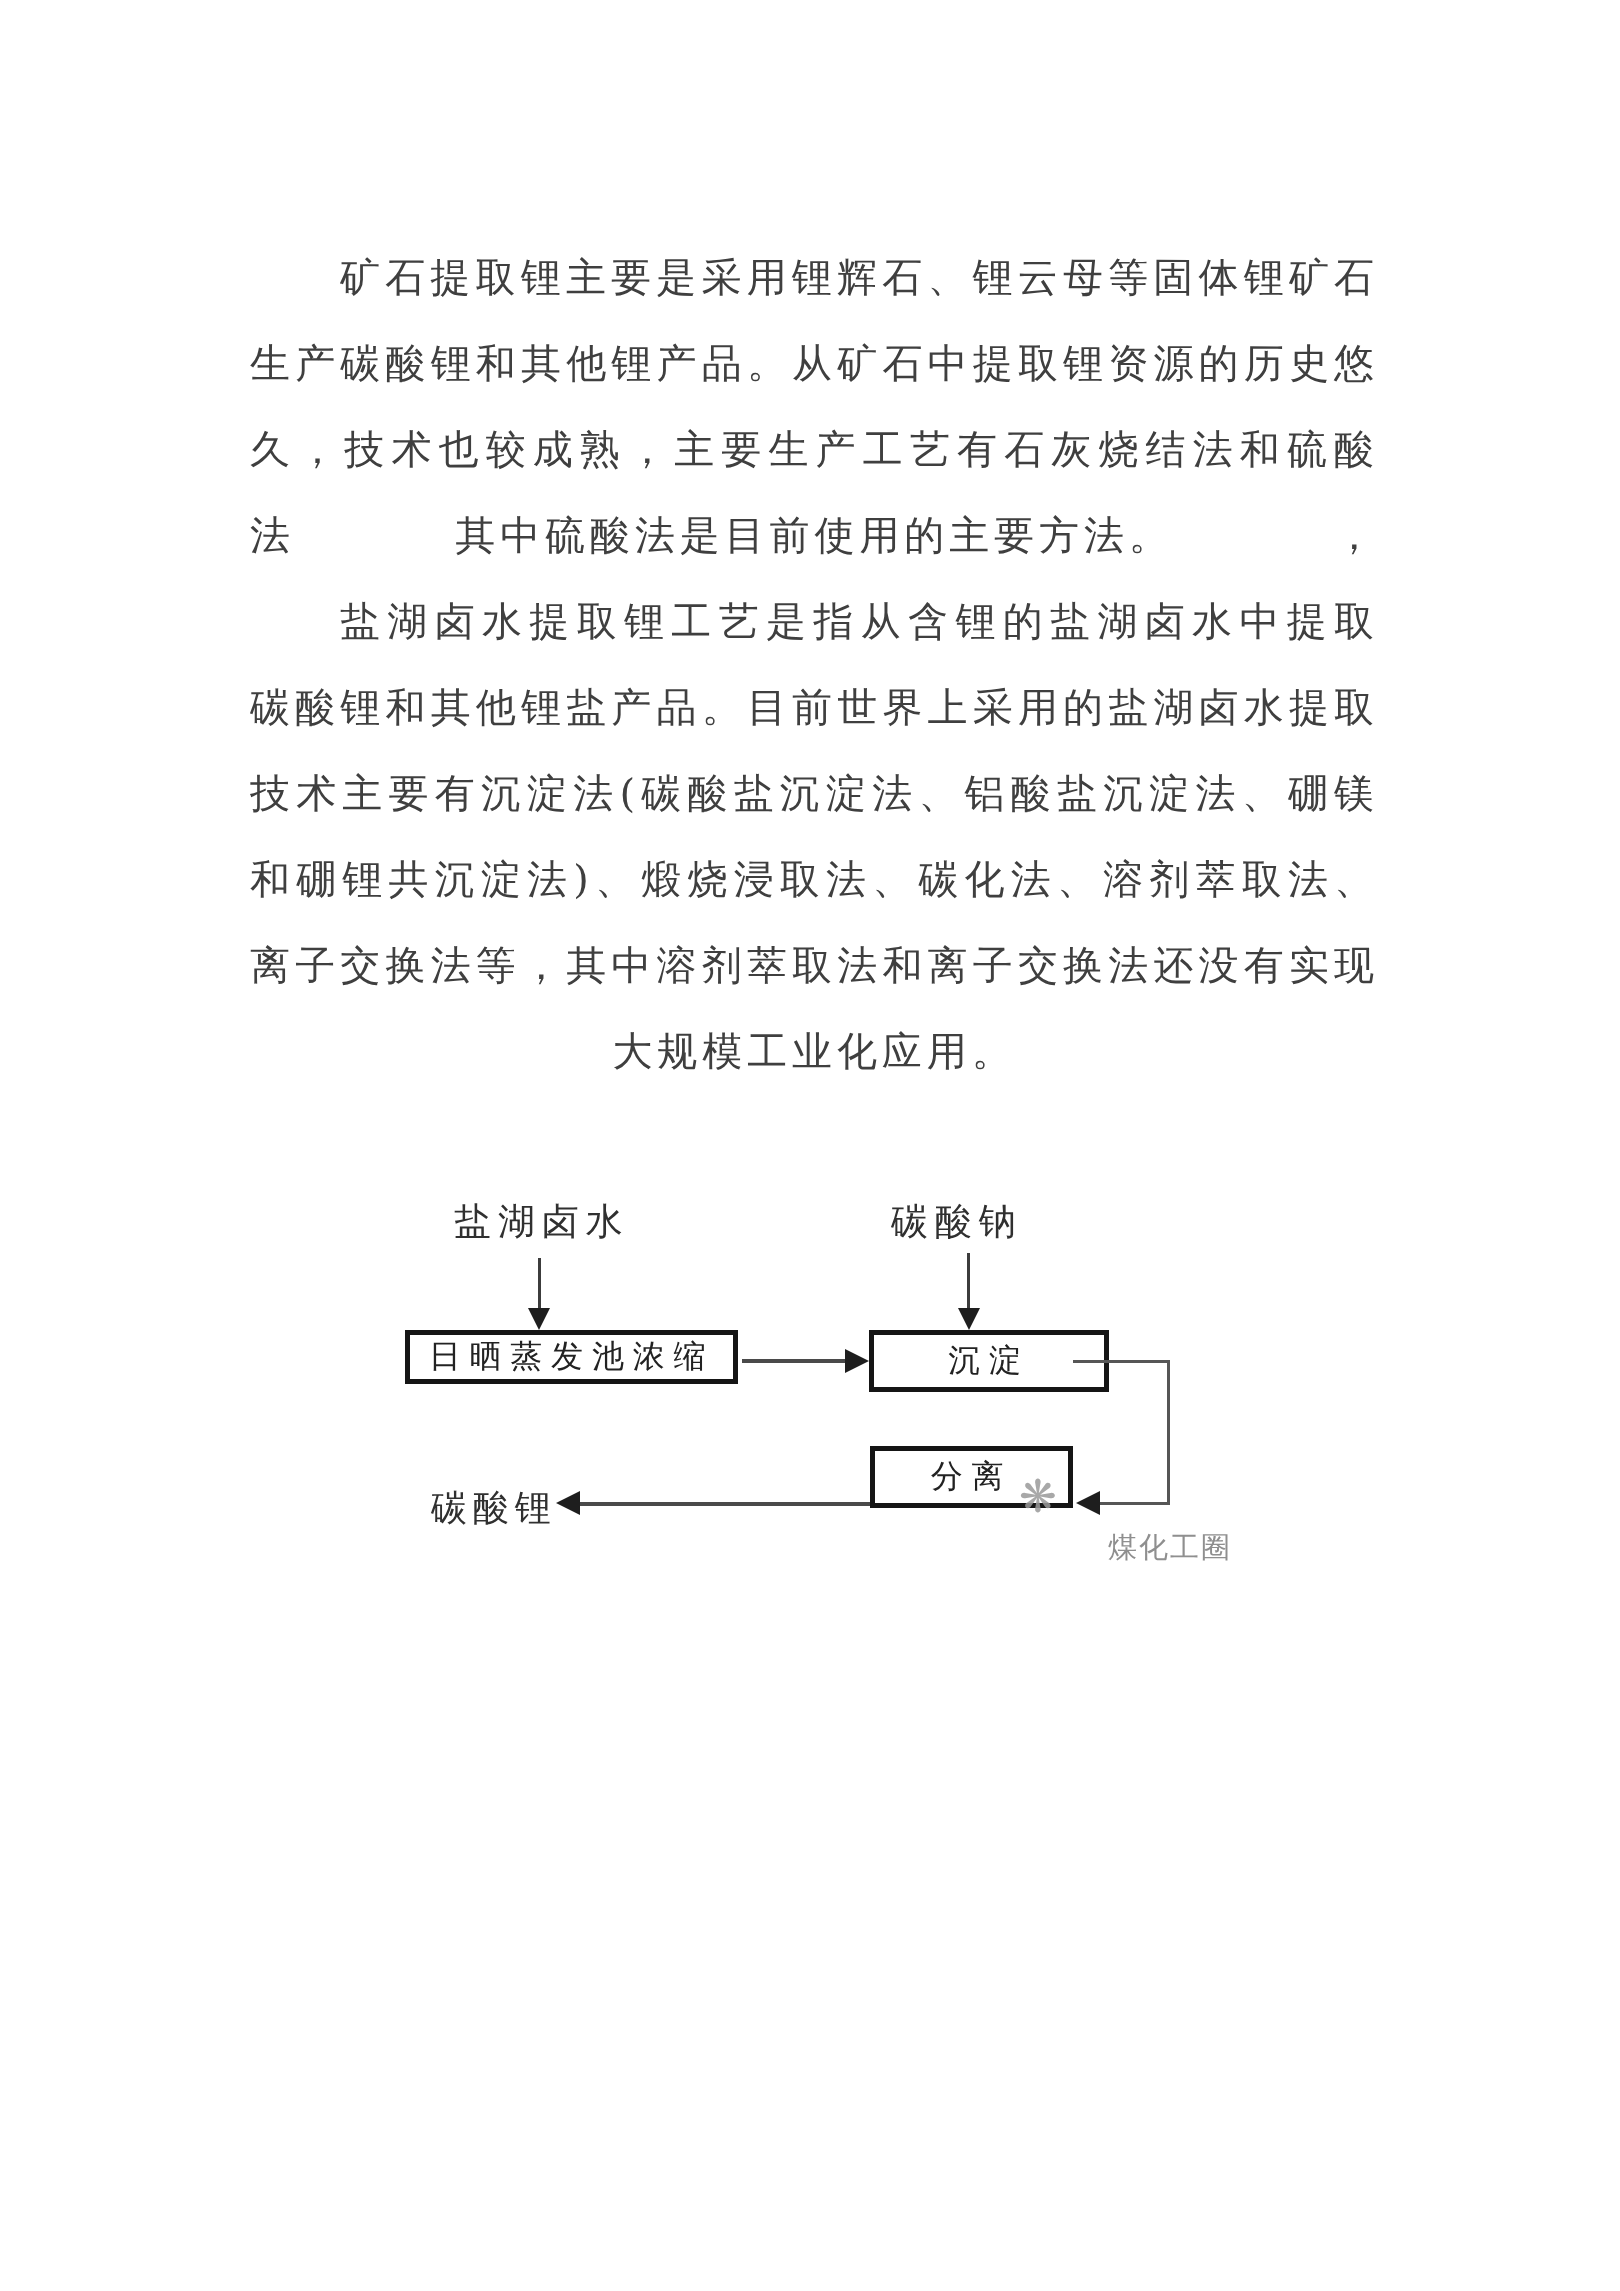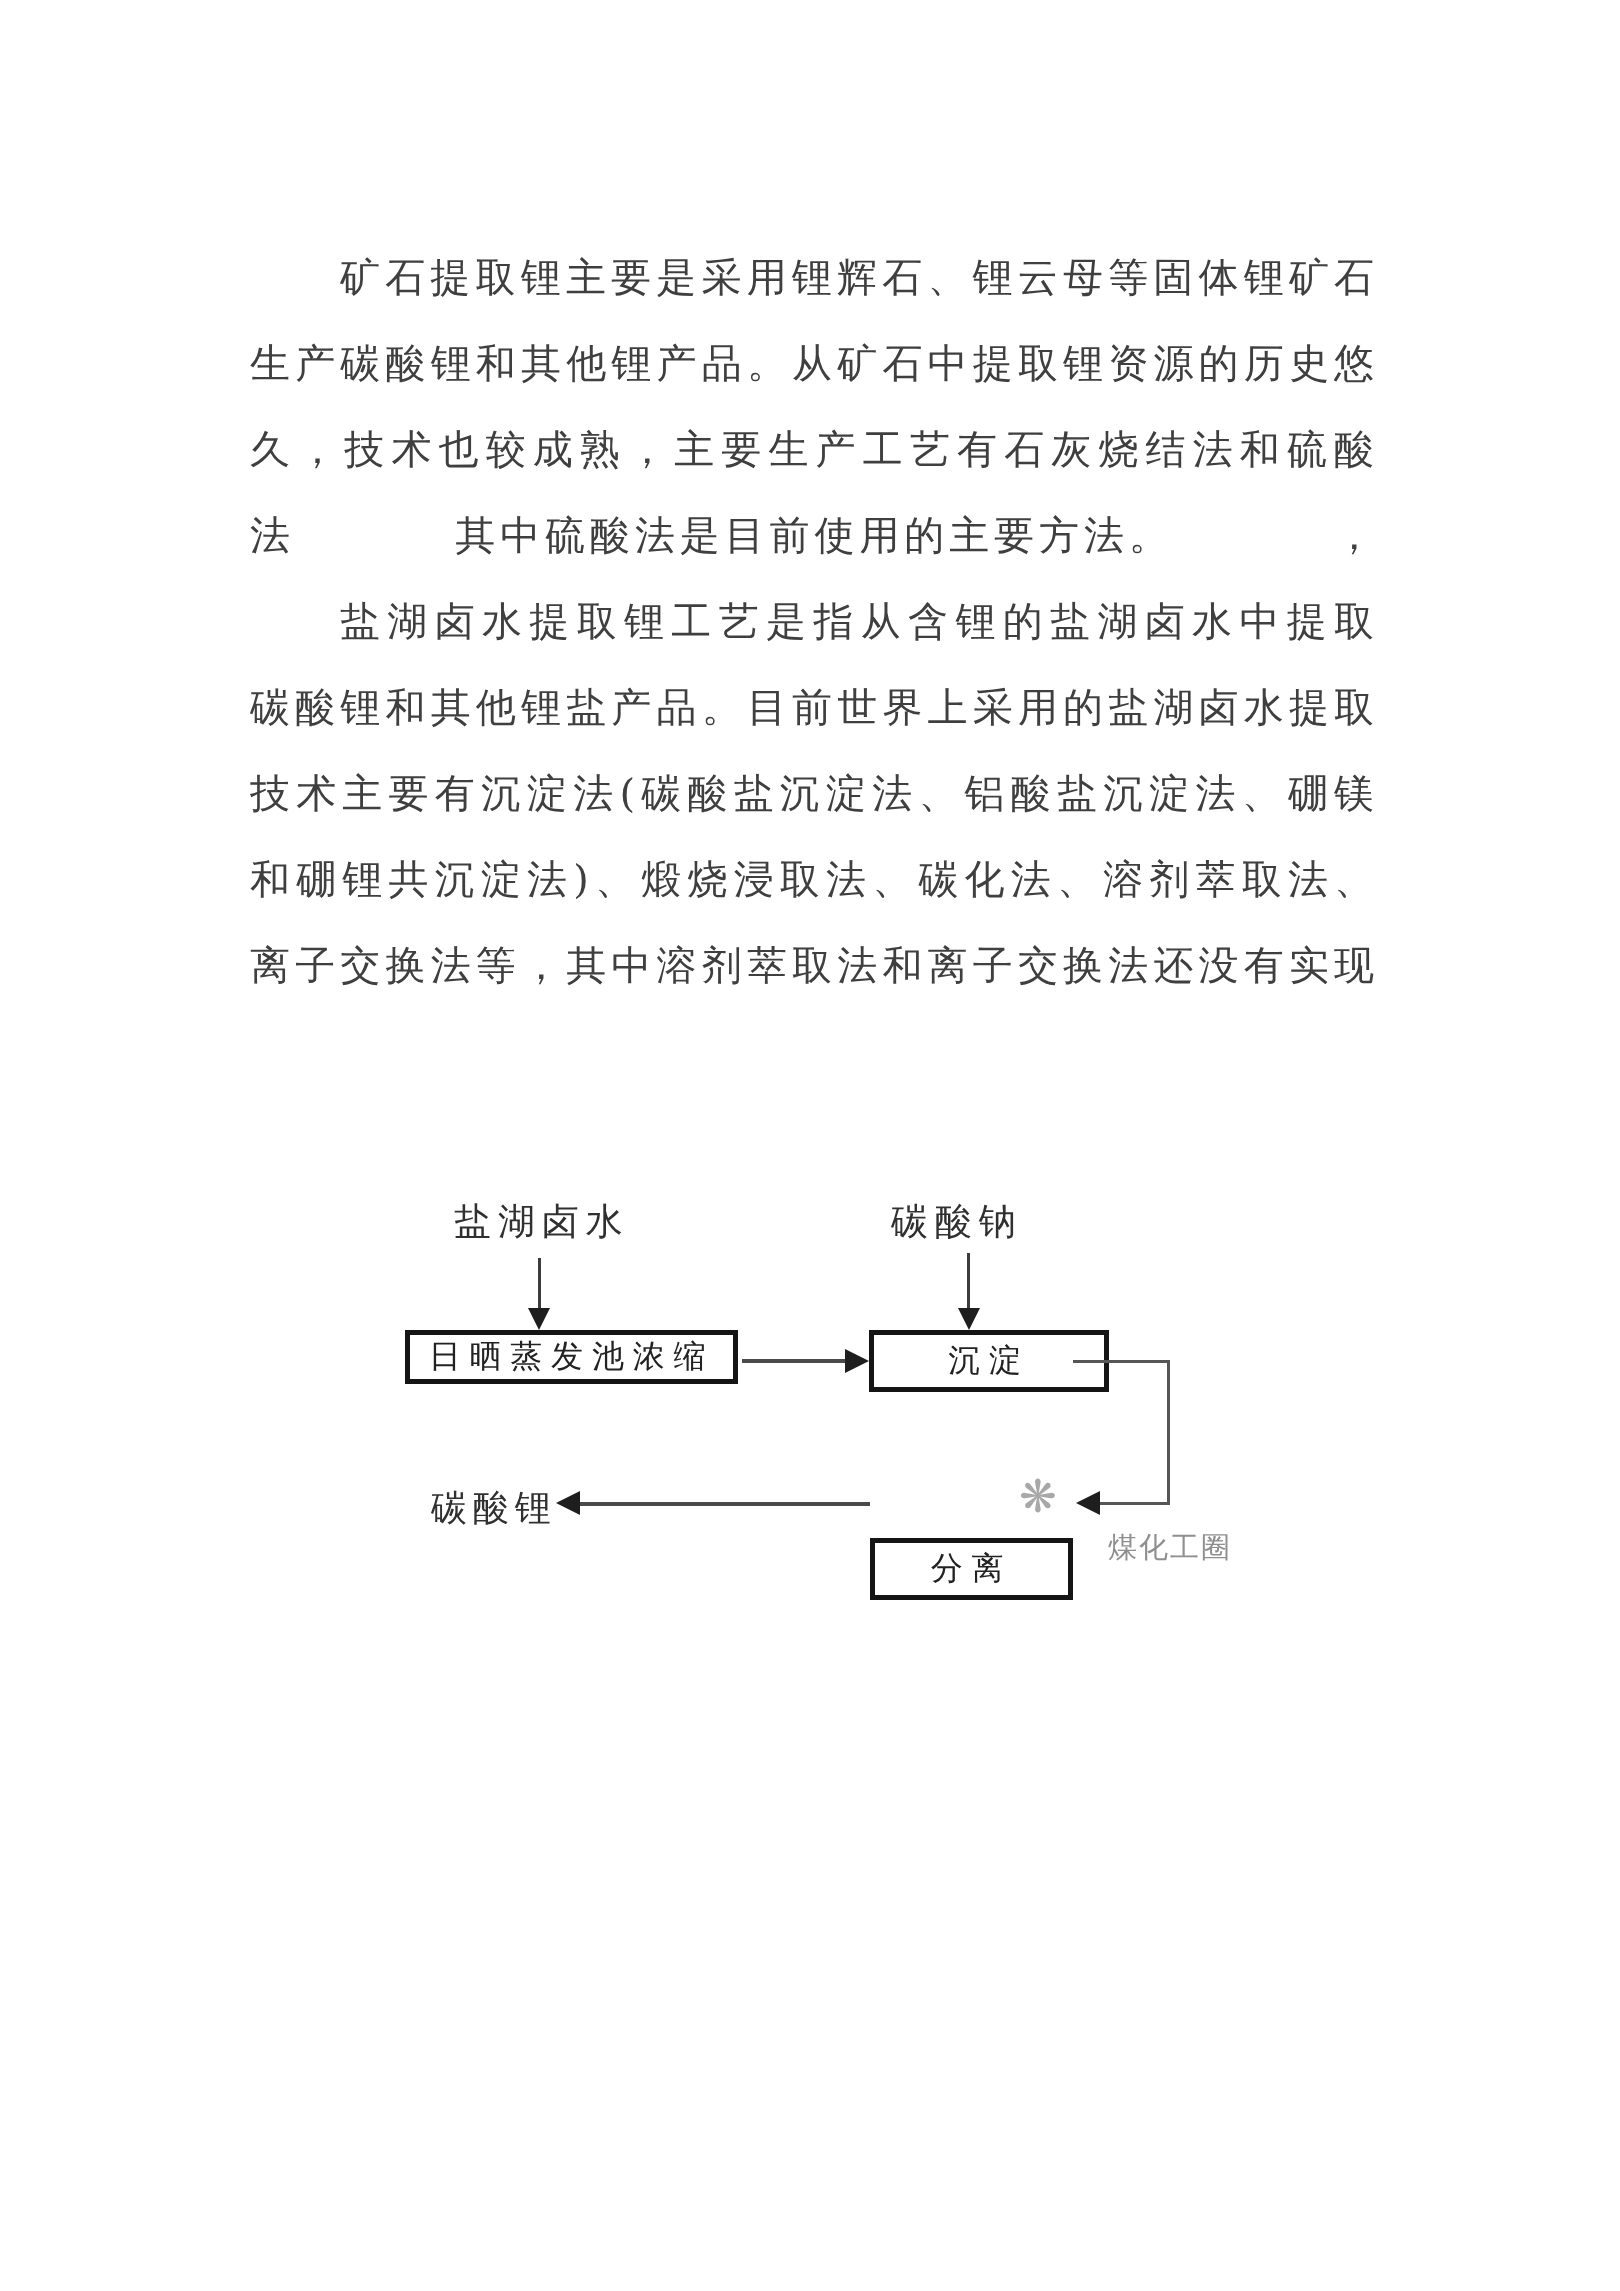--- a/index.html
+++ b/index.html
@@ -76,20 +76,21 @@
   <div class="doc">
     <div class="line jfull ind">矿石提取锂主要是采用锂辉石、锂云母等固体锂矿石</div>
     <div class="line jfull">生产碳酸锂和其他锂产品。从矿石中提取锂资源的历史悠</div>
     <div class="line jfull">久，技术也较成熟，主要生产工艺有石灰烧结法和硫酸法，</div>
     <div class="line jleft">其中硫酸法是目前使用的主要方法。</div>
     <div class="line jfull ind">盐湖卤水提取锂工艺是指从含锂的盐湖卤水中提取</div>
     <div class="line jfull">碳酸锂和其他锂盐产品。目前世界上采用的盐湖卤水提取</div>
     <div class="line jfull">技术主要有沉淀法(碳酸盐沉淀法、铝酸盐沉淀法、硼镁</div>
     <div class="line jfull">和硼锂共沉淀法)、煅烧浸取法、碳化法、溶剂萃取法、</div>
     <div class="line jfull">离子交换法等，其中溶剂萃取法和离子交换法还没有实现</div>
+    <div class="line jleft">大规模工业化应用。</div>
   </div>
 
   <div>
 
     <div class="fc-label" style="left:454px;top:1197px;">盐湖卤水</div>
     <div class="fc-label" style="left:891px;top:1197px;">碳酸钠</div>
 
     <div class="fc-vline" style="left:538px;top:1258px;height:54px;"></div>
     <div class="arr-down" style="left:528px;top:1308px;"></div>
 
@@ -100,21 +101,21 @@
     <div class="fc-box" style="left:869px;top:1330px;width:240px;height:62px;">沉淀</div>
 
     <div class="fc-hline" style="left:742px;top:1359px;width:106px;"></div>
     <div class="arr-right" style="left:845px;top:1349px;"></div>
 
     <div class="fc-hline-thin" style="left:1073px;top:1360px;width:97px;"></div>
     <div class="fc-vline" style="left:1167px;top:1360px;height:144px;background:#565656;"></div>
     <div class="fc-hline-thin" style="left:1100px;top:1502px;width:70px;"></div>
     <div class="arr-left" style="left:1076px;top:1491px;"></div>
 
-    <div class="fc-box" style="left:870px;top:1538px;width:203px;height:62px;">分离</div>
+    <div class="fc-box" style="left:870px;top:1446px;width:203px;height:62px;">分离</div>
 
     <div class="fc-hline" style="left:580px;top:1502px;width:290px;"></div>
     <div class="arr-left" style="left:556px;top:1491px;"></div>
 
     <div class="fc-label" style="left:431px;top:1484px;font-size:36px;letter-spacing:5.9px;">碳酸锂</div>
 
     <div class="wm-icon">❋</div>
     <div class="wm-text">煤化工圈</div>
 
   </div>

